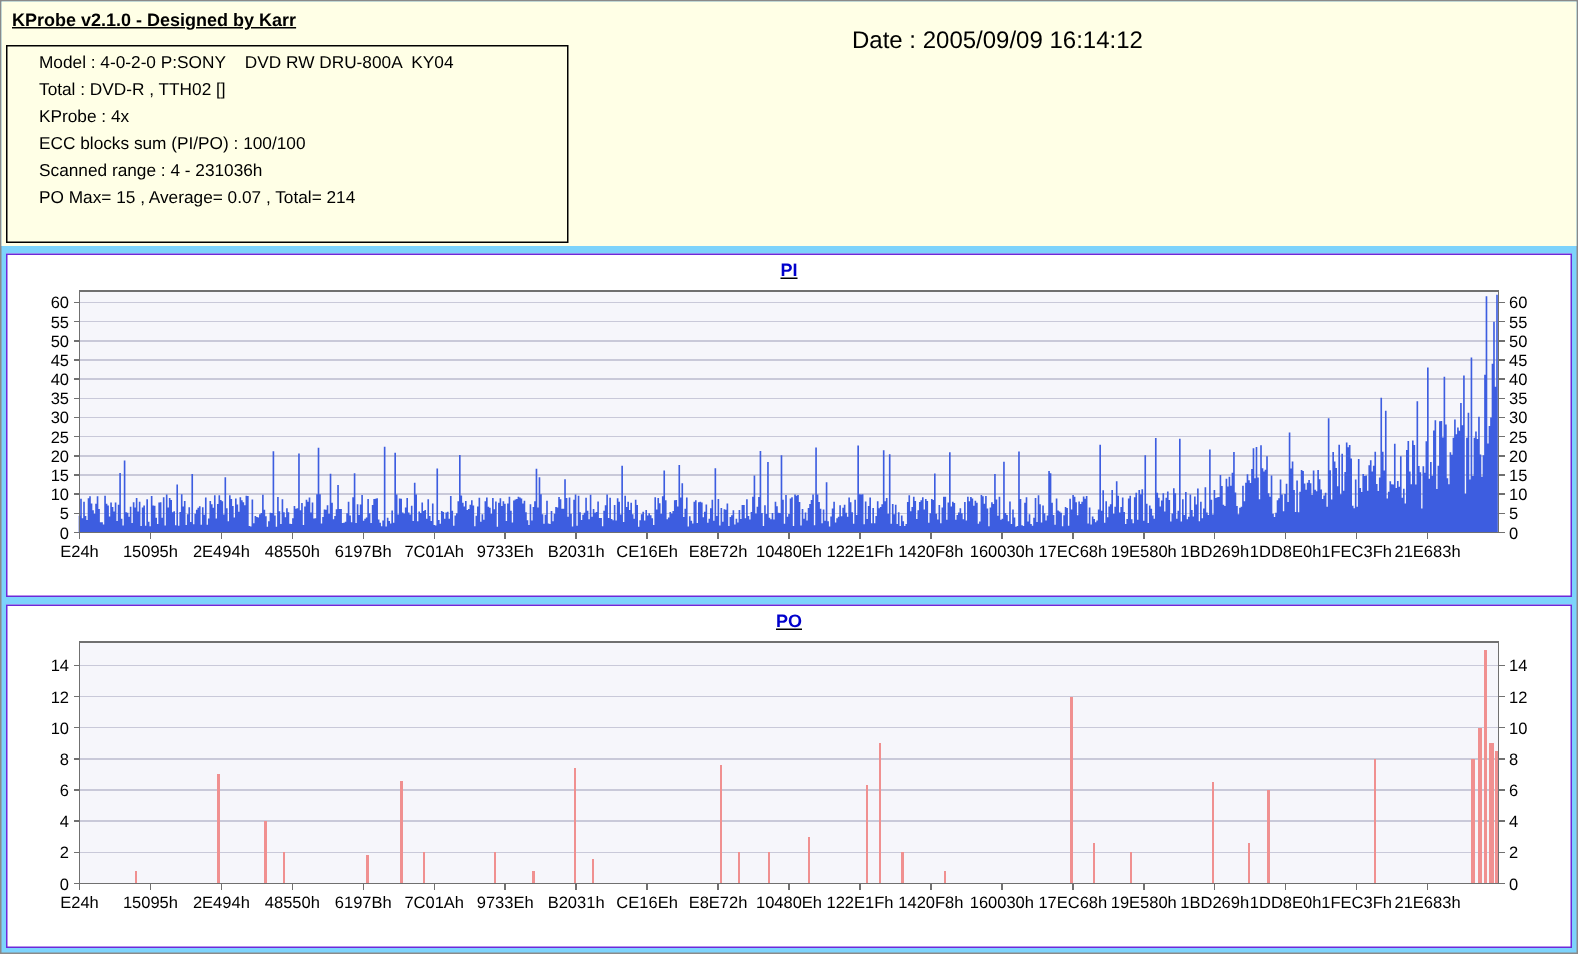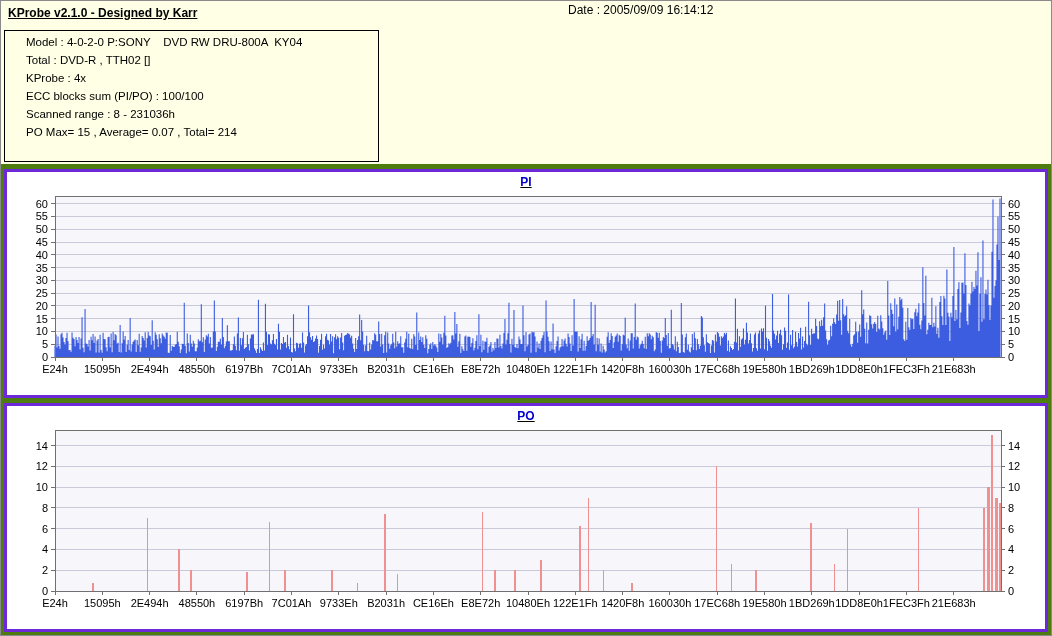--- a/index.html
+++ b/index.html
@@ -1,42 +1,42 @@
 <!DOCTYPE html>
 <html><head>
 <meta charset="utf-8">
 <style>
   *{box-sizing:border-box;margin:0;padding:0;}
   html,body{width:1052px;height:636px;}
   body{font-family:"Liberation Sans",sans-serif;background:#ffffff;overflow:hidden;}
-  .window{width:1052px;height:636px;border:1px solid #8a8a8a;background:#4d7c0f;text-decoration:underline;}
+  .window{width:1052px;height:636px;border:1px solid #8a8a8a;background:#7dd3fc;text-decoration:underline;}
   .header-pane{position:relative;height:163px;background:#ffffe6;}
   .app-title{position:absolute;left:7px;top:5px;font-size:12px;font-weight:bold;text-decoration:underline;color:#000;white-space:pre;}
-  .date-label{position:absolute;left:527px;top:2px;font-size:12px;color:#000;white-space:pre;padding-left:40px;}
+  .date-label{position:absolute;left:527px;top:18px;font-size:16px;color:#000;white-space:pre;padding-left:40px;}
   .info-box{position:absolute;left:3px;top:29px;width:375px;height:132px;border:1px solid #000;background:#ffffe6;padding-top:2px;}
   .info-line{font-size:11.5px;line-height:18px;padding-left:5px;white-space:pre;color:#000;margin-left:16px;}
-  .chart-pane{margin:5px 3px 0 3px;height:229px;border:3px solid #6d28d9;background:#ffffff;overflow:hidden;}
+  .chart-pane{margin:5px 3px 0 3px;height:229px;border:1px solid #6d28d9;background:#ffffff;overflow:hidden;}
   .chart-title{text-align:center;color:#0000cc;font-weight:bold;font-size:12px;padding-top:3px;height:19px;}
   .chart-svg{display:block;width:1042px;height:206px;}
   .chart-svg text{font-size:11px;fill:#000;font-family:"Liberation Sans",sans-serif;}
 </style>
 </head>
 <body>
 
 <div class="window">
 
   <div class="header-pane">
     <span class="app-title">KProbe v2.1.0 - Designed by Karr</span>
     <span class="date-label">Date : 2005/09/09 16:14:12</span>
     <div class="info-box">
       <div class="info-line">Model : 4-0-2-0 P:SONY    DVD RW DRU-800A  KY04</div>
       <div class="info-line">Total : DVD-R , TTH02 []</div>
       <div class="info-line">KProbe : 4x</div>
       <div class="info-line">ECC blocks sum (PI/PO) : 100/100</div>
-      <div class="info-line">Scanned range : 8 - 231036h</div>
+      <div class="info-line">Scanned range : 4 - 231036h</div>
       <div class="info-line">PO Max= 15 , Average= 0.07 , Total= 214</div>
     </div>
   </div>
 
   <div class="chart-pane">
     <div class="chart-title">PI</div>
     <svg class="chart-svg" viewBox="0 0 1042 206">
         <rect x="48" y="5" width="946" height="161" fill="#f6f6fb"></rect>
         <line x1="44" y1="166" x2="48" y2="166" stroke="#707070" shape-rendering="crispEdges"></line>
         <line x1="994" y1="166" x2="998" y2="166" stroke="#707070" shape-rendering="crispEdges"></line>

